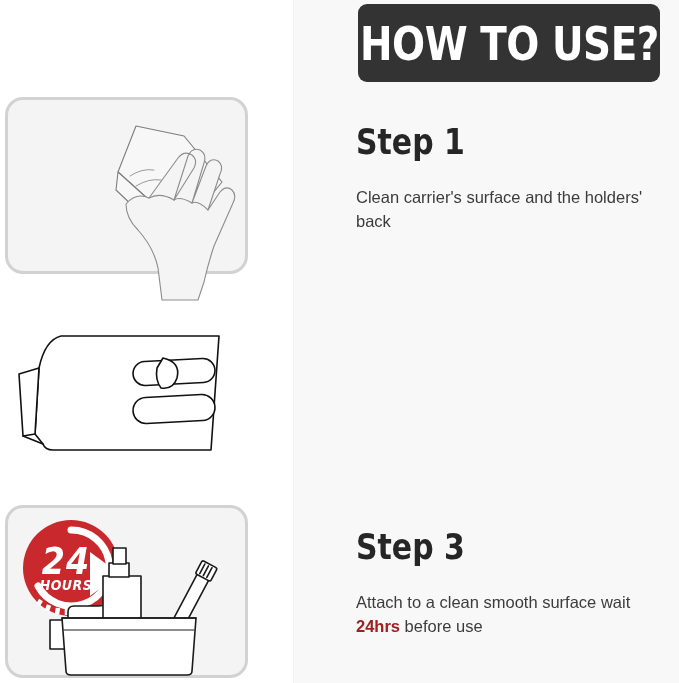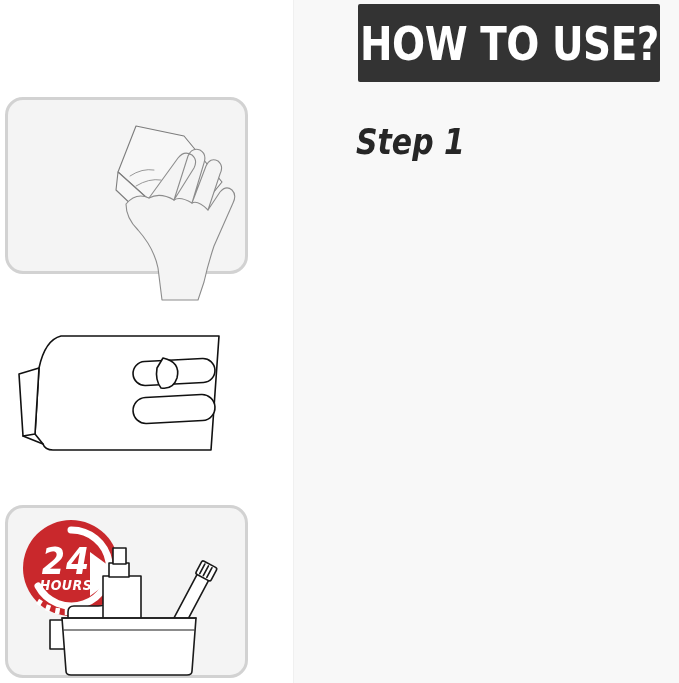--- a/index.html
+++ b/index.html
@@ -75,42 +75,42 @@
     flex: 0 0 385px;
   }
 
   .header-badge {
     position: absolute;
     left: 64px;
     top: 4px;
     width: 302px;
     height: 78px;
     background: #333333;
-    border-radius: 2px;
+    border-radius: 9px;
     display: flex;
     align-items: center;
     justify-content: center;
   }
   .header-title {
     color: #ffffff;
     font-family: "Liberation Sans Narrow", "DejaVu Sans Condensed", "Liberation Sans", sans-serif;
     font-weight: bold;
     font-size: 47px;
     letter-spacing: -0.5px;
     line-height: 1;
     transform: scaleX(0.92);
     white-space: nowrap;
   }
 
   .step-block {
     position: absolute;
     left: 62px;
     width: 320px;
   }
-  #step-block-1 { top: 125px; font-style: italic; }
+  #step-block-1 { top: 125px; }
   #step-block-2 { top: 333px; }
   #step-block-3 { top: 530px; }
 
   .step-title {
     font-family: "Liberation Sans Narrow", "DejaVu Sans Condensed", "Liberation Sans", sans-serif;
     font-weight: bold;
     font-size: 35px;
     color: #262626;
     line-height: 1;
     margin: 0 0 26px 0;
@@ -255,19 +255,24 @@
   <div class="divider"></div>
 
   <div class="right-col">
 
     <div class="header-badge">
       <div class="header-title">HOW TO USE?</div>
     </div>
 
     <div class="step-block" id="step-block-1">
       <div class="step-title">Step 1</div>
-    </div>
-
-
+      <div class="step-desc"><span>Clean carrier's surface and the holders' back</span></div>
+    </div>
+
+
+    <div class="step-block" id="step-block-3">
+      <div class="step-title">Step 3</div>
+      <div class="step-desc"><span>Attach to a clean smooth surface wait </span><span class="hi">24hrs</span><span> before use</span></div>
+    </div>
 
   </div>
 
 </div>
 
 </body></html>

